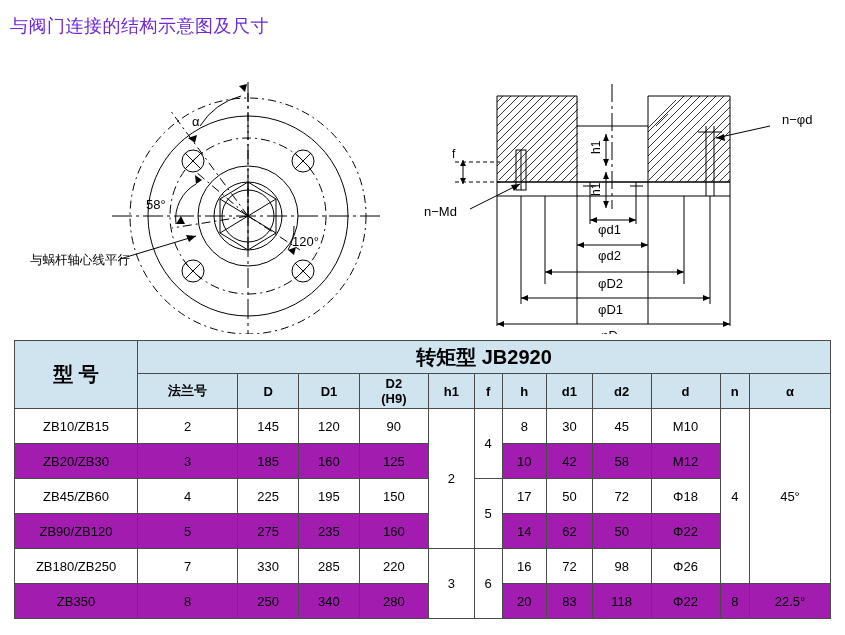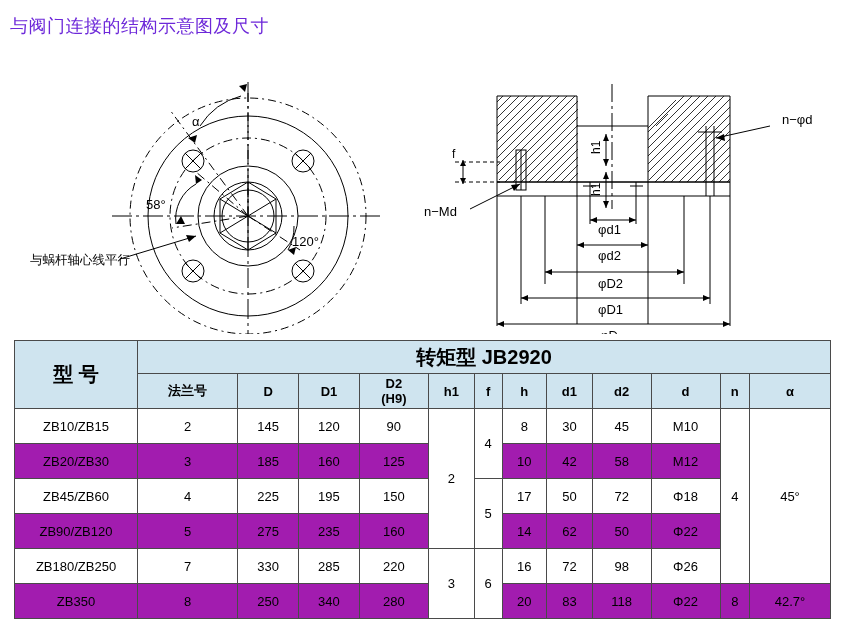--- a/index.html
+++ b/index.html
@@ -343,16 +343,16 @@
       <td>ZB350</td>
       <td>8</td>
       <td>250</td>
       <td>340</td>
       <td>280</td>
       <td>20</td>
       <td>83</td>
       <td>118</td>
       <td>Φ22</td>
       <td>8</td>
-      <td>42.7°</td>
+      <td>22.5°</td>
     </tr>
   </tbody>
 </table>
 
 </body></html>

